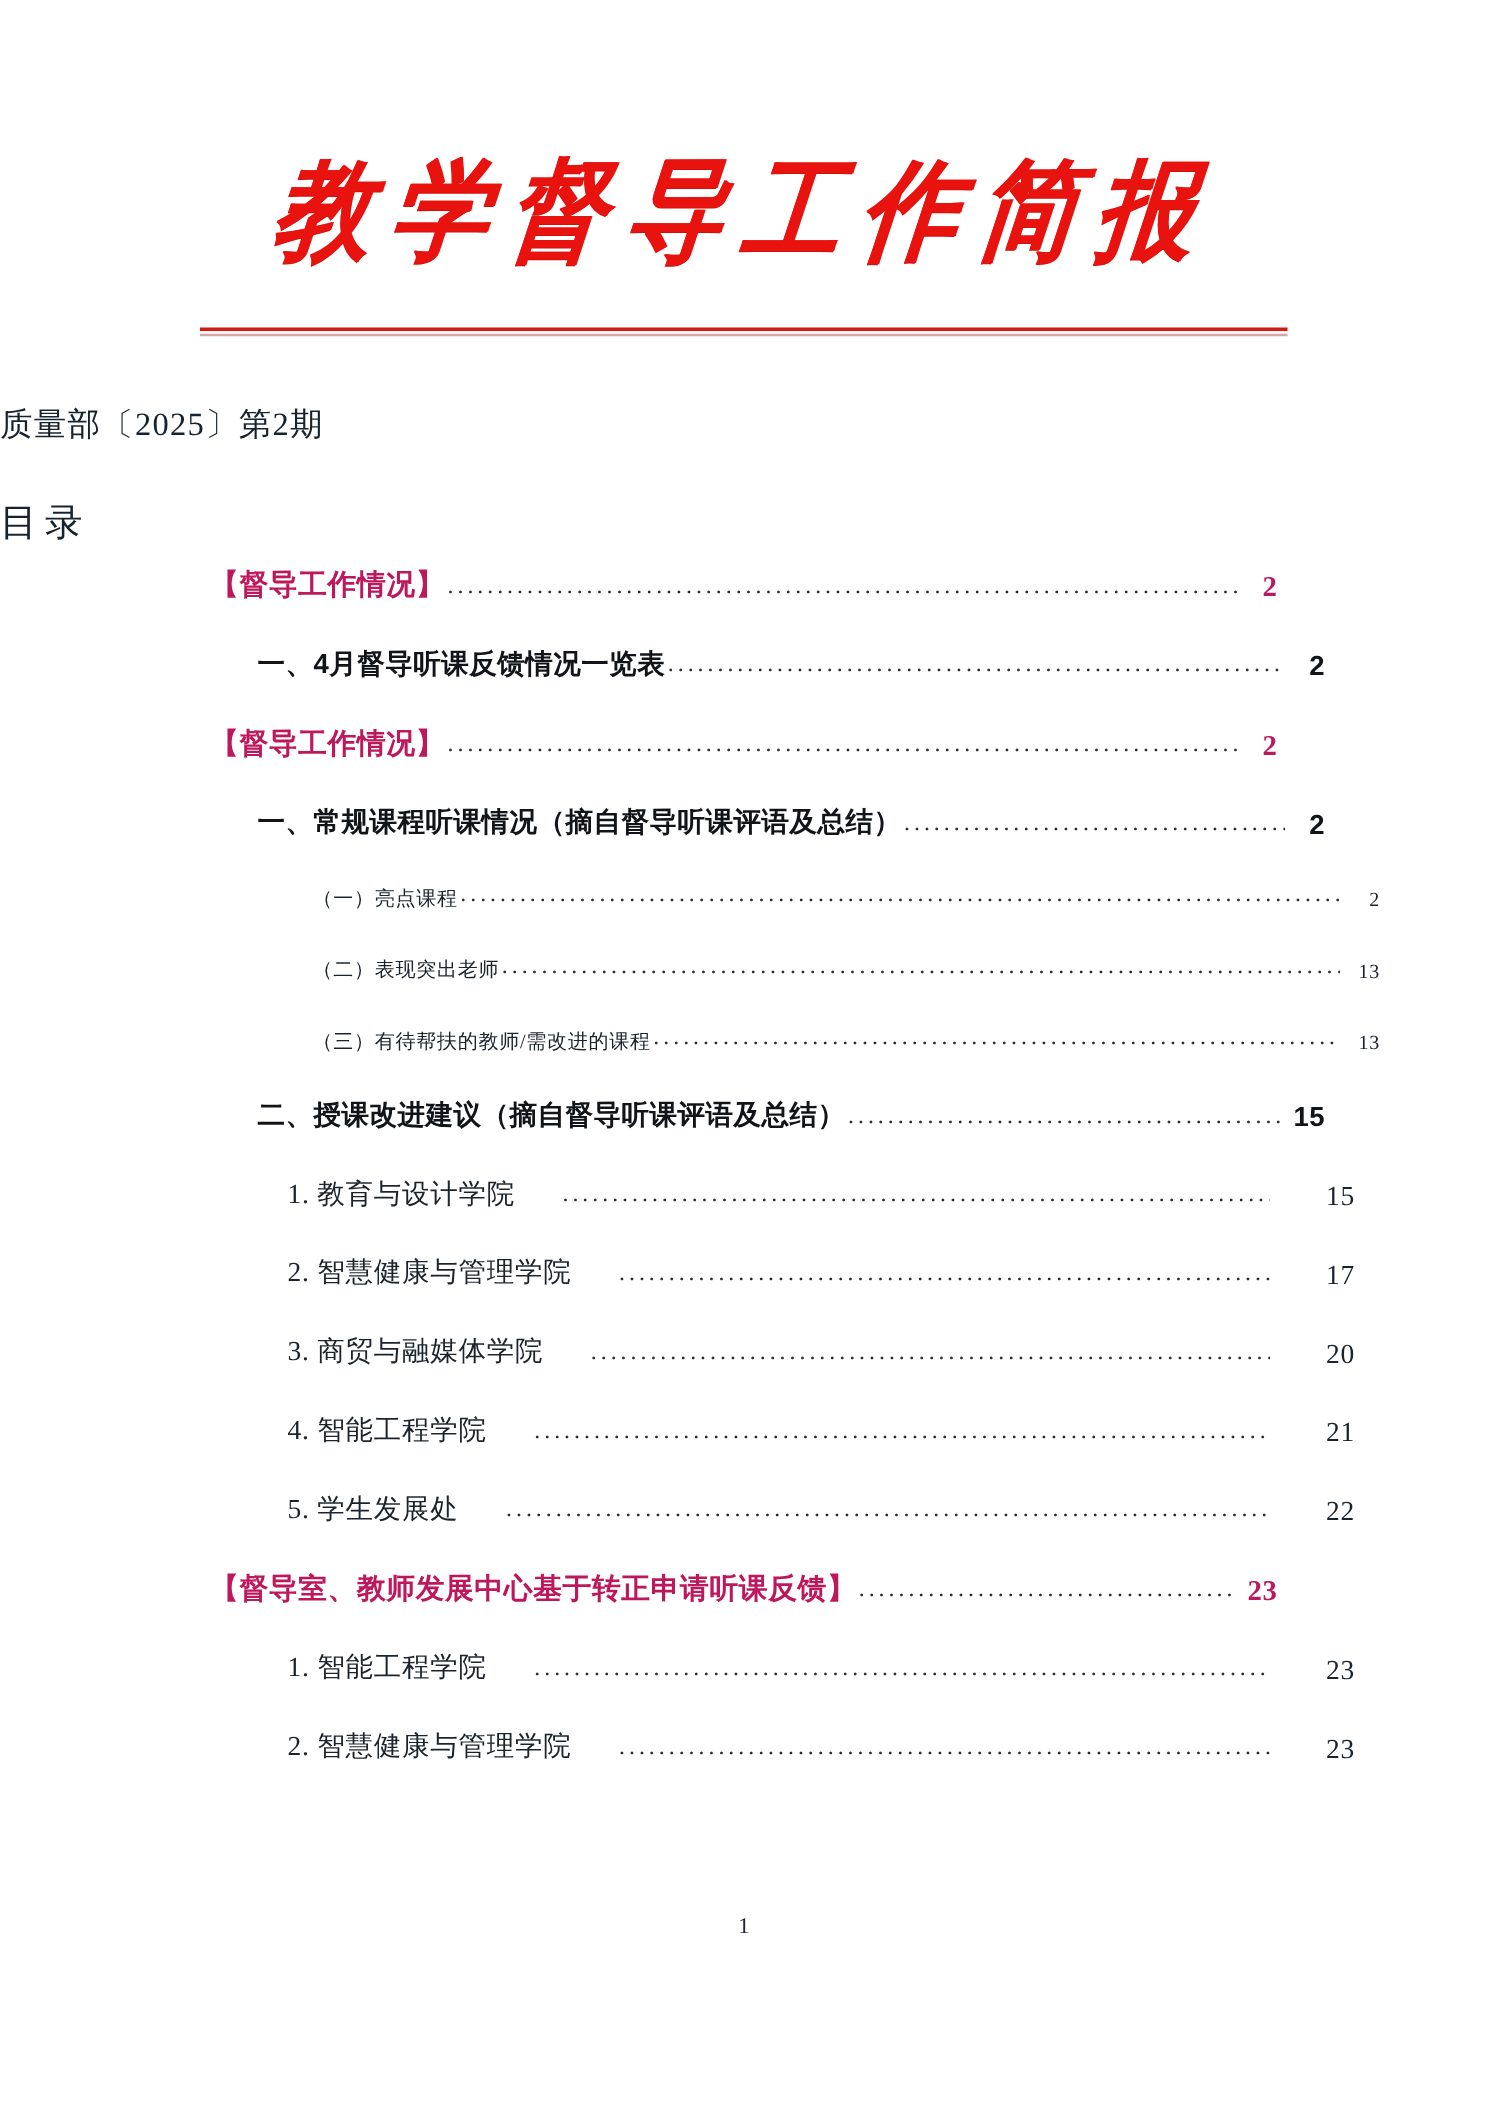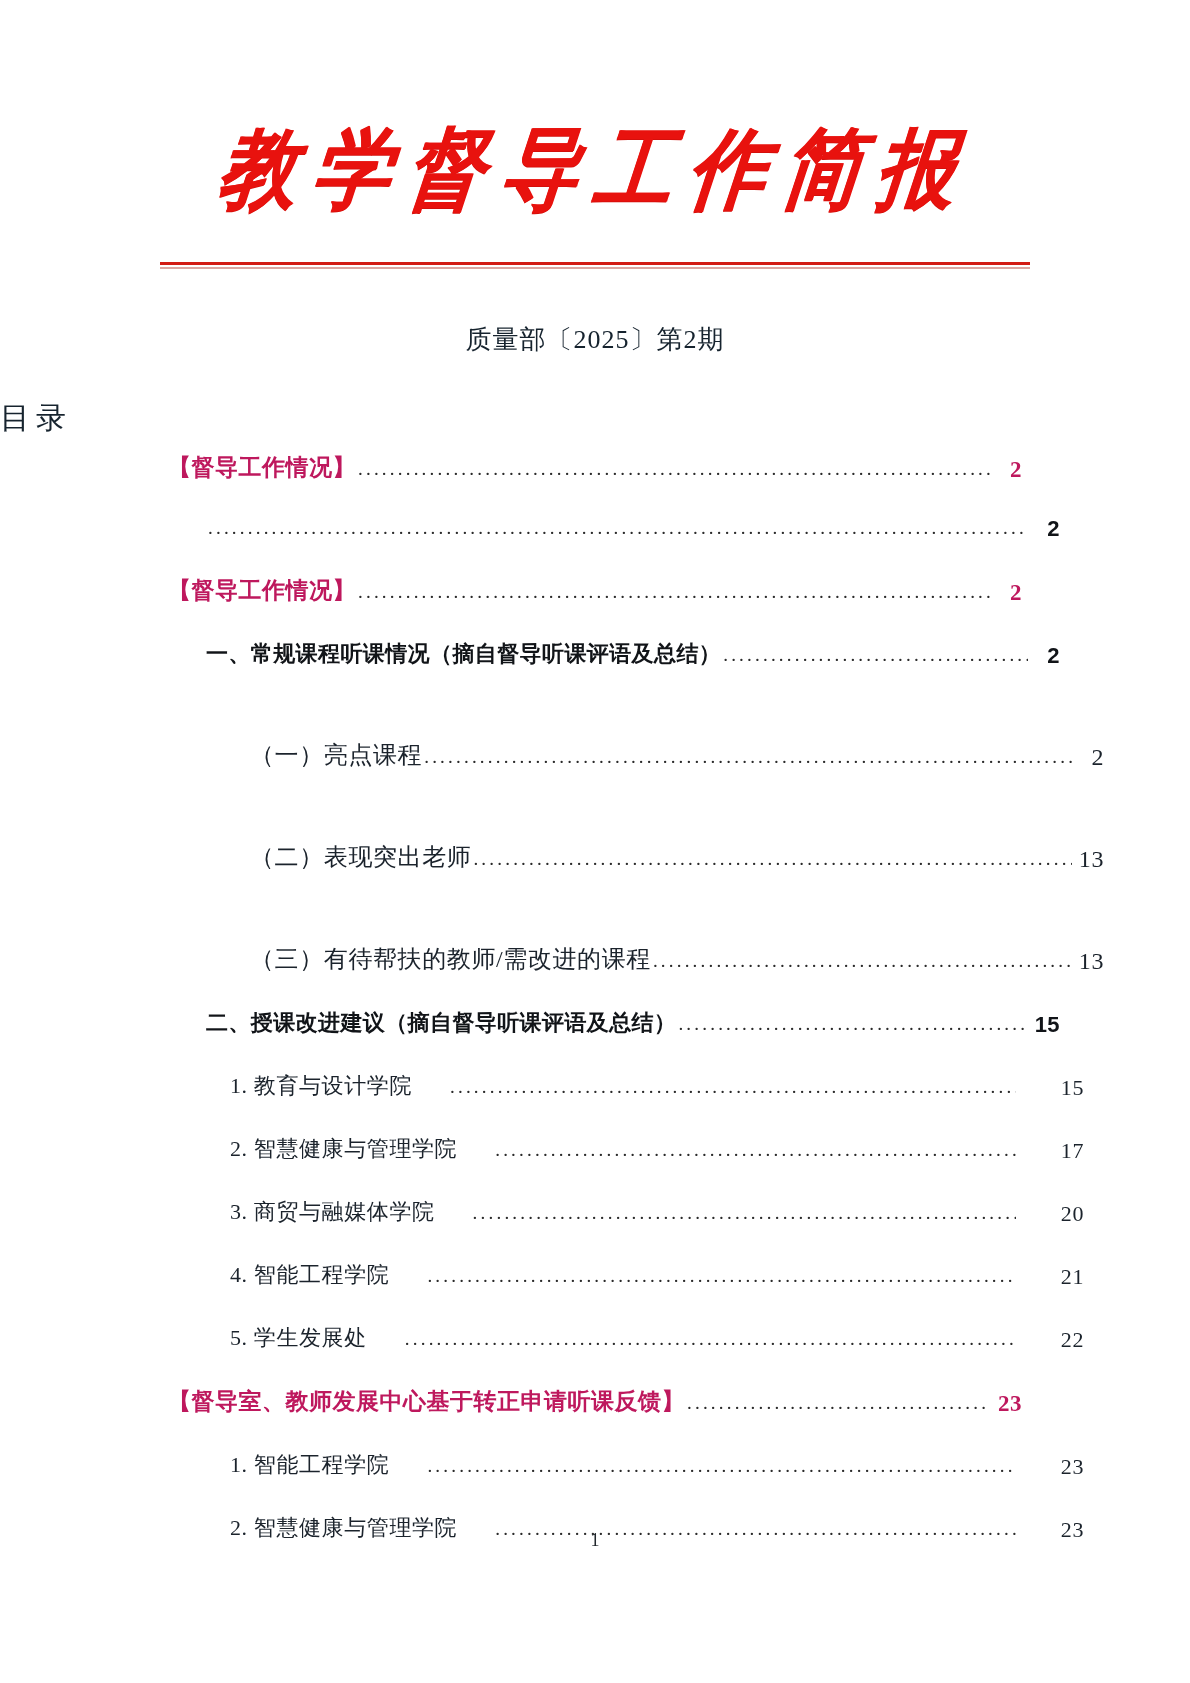--- a/index.html
+++ b/index.html
@@ -60,21 +60,21 @@
     height: 1.5px;
     background: #dba6a2;
     width: 100%;
   }
 
   
   .issue-line {
     position: absolute;
     left: 0; right: 0;
     top: 322px;
-    text-align: center;
+    text-align: left;
     font-family: "Liberation Serif", "DejaVu Serif", serif;
     font-size: 26px;
     letter-spacing: 1px;
     color: #16232e;
   }
 
   
   .toc-heading {
     position: absolute;
     left: 0; right: 0;
@@ -141,24 +141,23 @@
     color: #111418;
     letter-spacing: 0.4px;
   }
   .lvl2 { padding-left: 38px; }
 
   
   .lvl3 .toc-label,
   .lvl3 .toc-page {
     font-family: "Liberation Serif", "DejaVu Serif", serif;
     font-weight: 400;
-    font-size: 24px;
+    font-size: 16px;
     color: #1b232c;
     letter-spacing: 0.6px;
-    margin-top: 37px;
   }
   .lvl3 { padding-left: 82px; }
 
   
   .lvl3n .toc-label,
   .lvl3n .toc-page {
     font-family: "Liberation Serif", "DejaVu Serif", serif;
     font-weight: 400;
     font-size: 22px;
     color: #1b232c;
@@ -196,20 +195,21 @@
 
   <div class="toc-heading">目录</div>
 
   <div class="toc" id="toc-list">
       <div class="toc-row lvl1">
         <span class="toc-label">【督导工作情况】</span>
         <span class="toc-dots">.................................................................................................................................................................................................................................................................................................................................</span>
         <span class="toc-page">2</span>
       </div>
       <div class="toc-row lvl2">
+        <span class="toc-label">一、4月督导听课反馈情况一览表</span>
         <span class="toc-dots">.................................................................................................................................................................................................................................................................................................................................</span>
         <span class="toc-page">2</span>
       </div>
       <div class="toc-row lvl1">
         <span class="toc-label">【督导工作情况】</span>
         <span class="toc-dots">.................................................................................................................................................................................................................................................................................................................................</span>
         <span class="toc-page">2</span>
       </div>
       <div class="toc-row lvl2">
         <span class="toc-label">一、常规课程听课情况（摘自督导听课评语及总结）</span>

